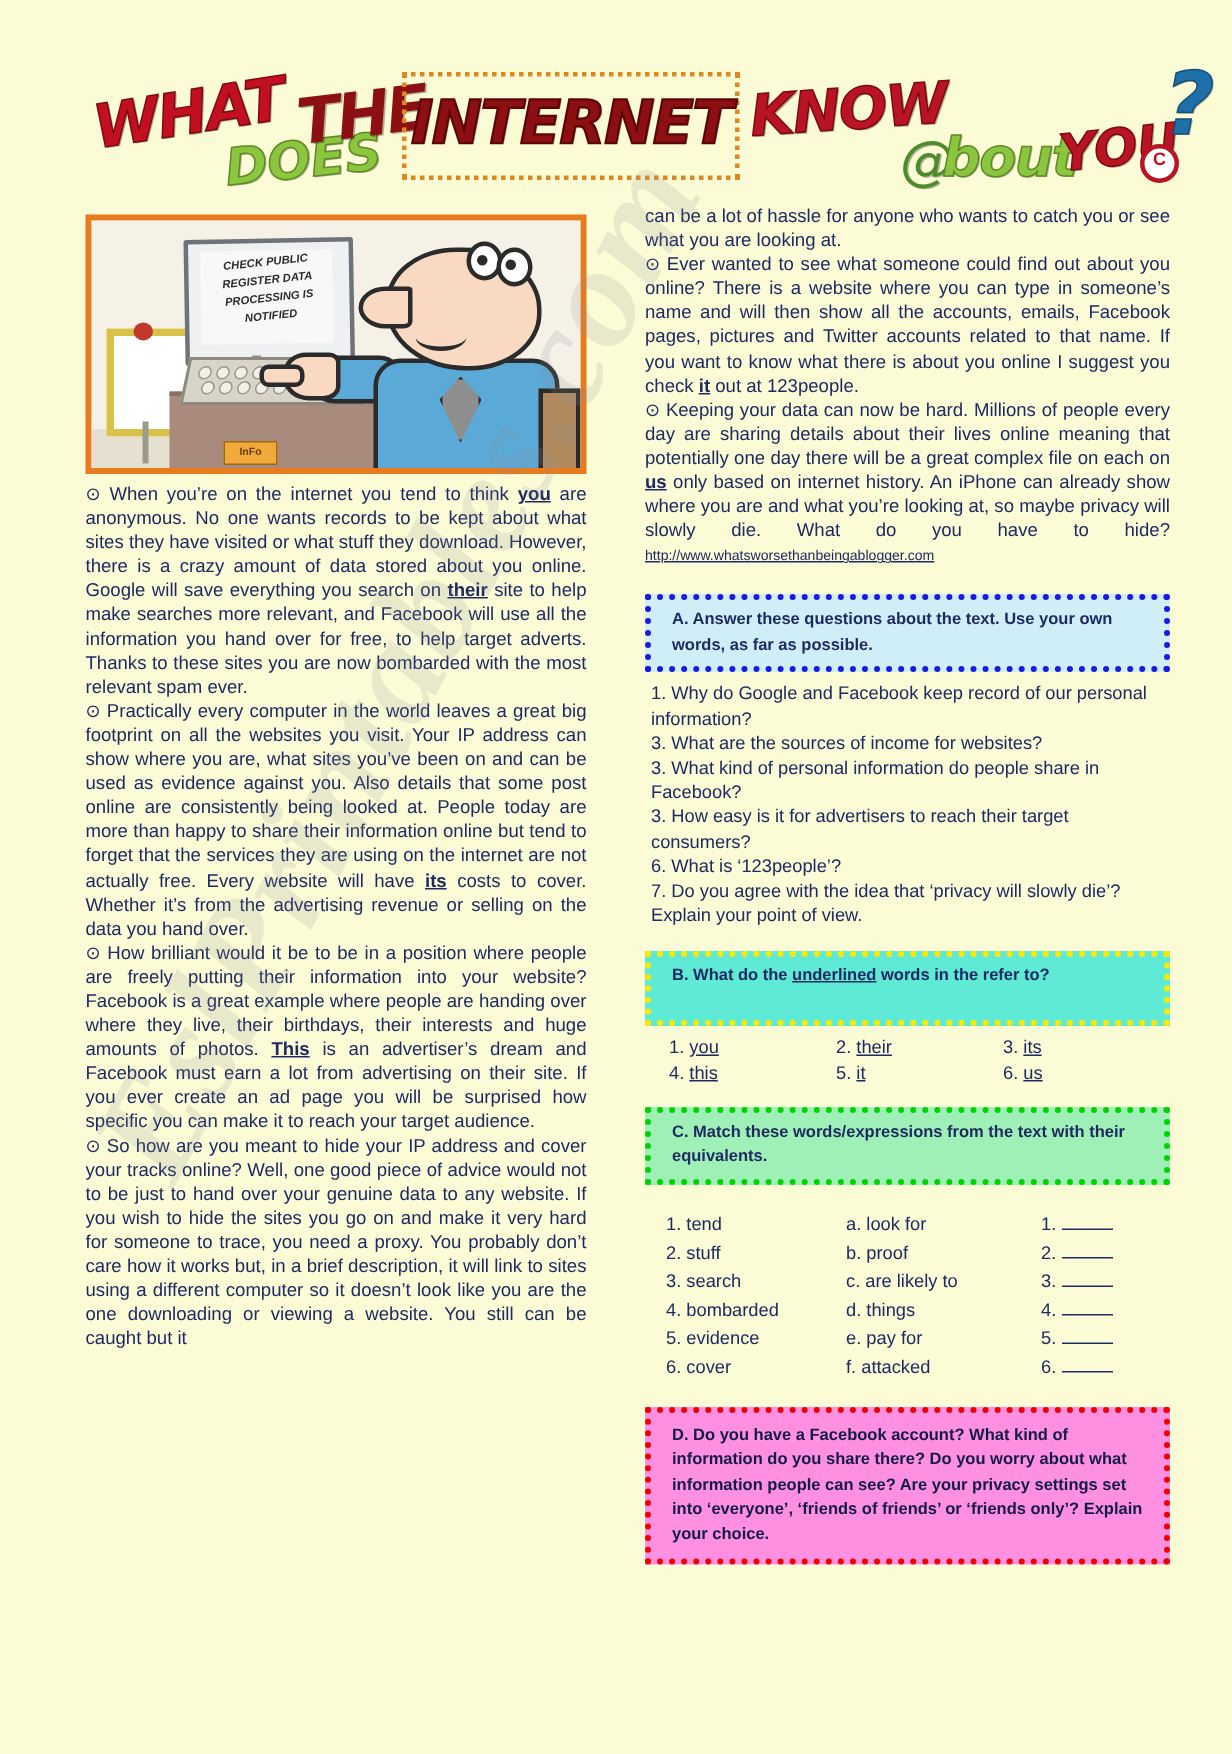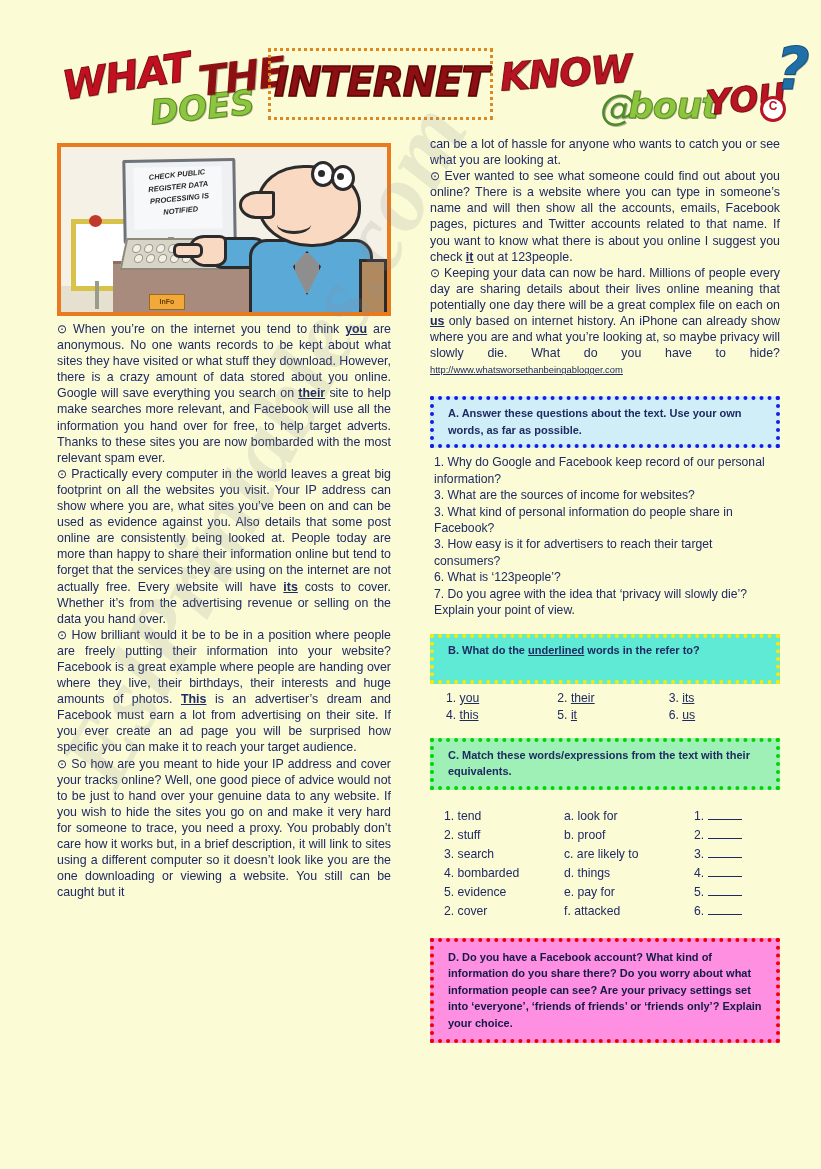--- a/index.html
+++ b/index.html
@@ -496,21 +496,21 @@
       <span><span>3.</span><span class="blankline"></span></span>
 
       <span>4. bombarded</span>
       <span>d. things</span>
       <span><span>4.</span><span class="blankline"></span></span>
 
       <span>5. evidence</span>
       <span>e. pay for</span>
       <span><span>5.</span><span class="blankline"></span></span>
 
-      <span>2.  cover</span>
+      <span>6.  cover</span>
       <span>f. attacked</span>
       <span><span>6.</span><span class="blankline"></span></span>
     </div>
 
     <div class="sec-head sec-d">D. Do you have a Facebook account? What kind of information do you share there? Do you worry about what information people can see? Are your privacy settings set into ‘everyone’, ‘friends of friends’ or ‘friends only’? Explain your choice.</div>
   </div>
 
 </div>
 
 </body></html>

